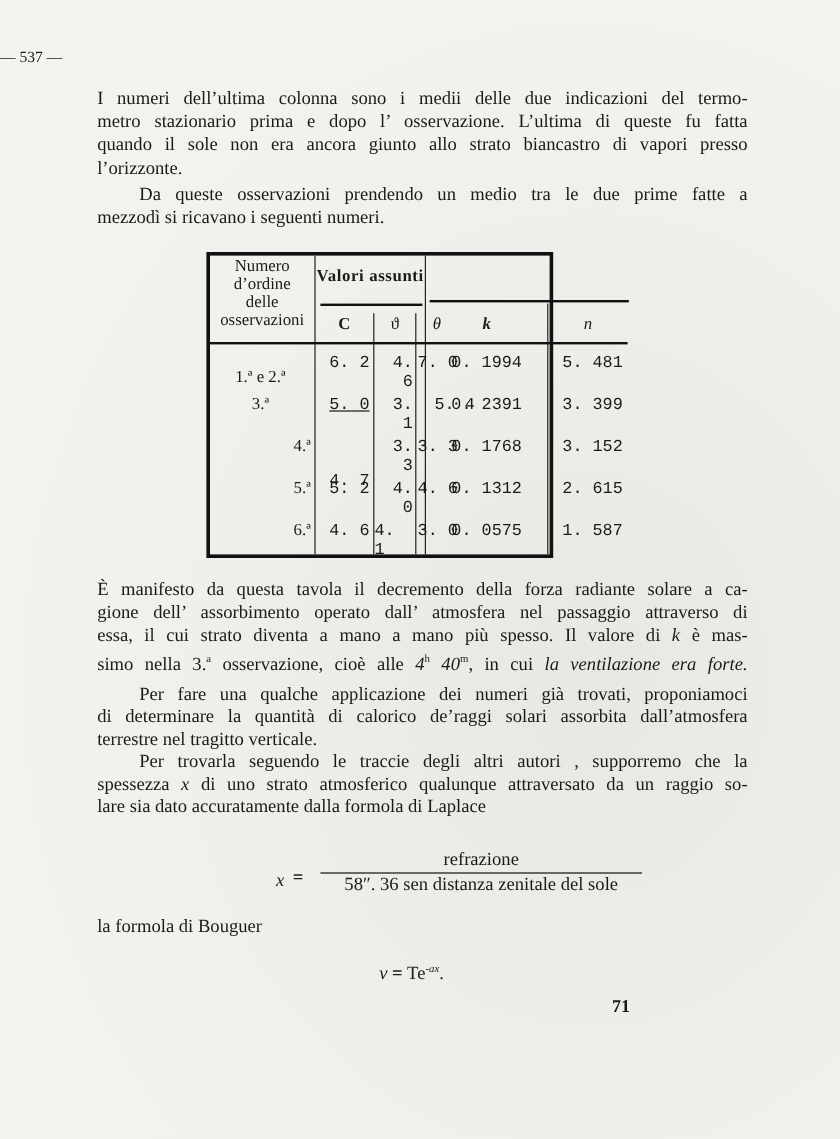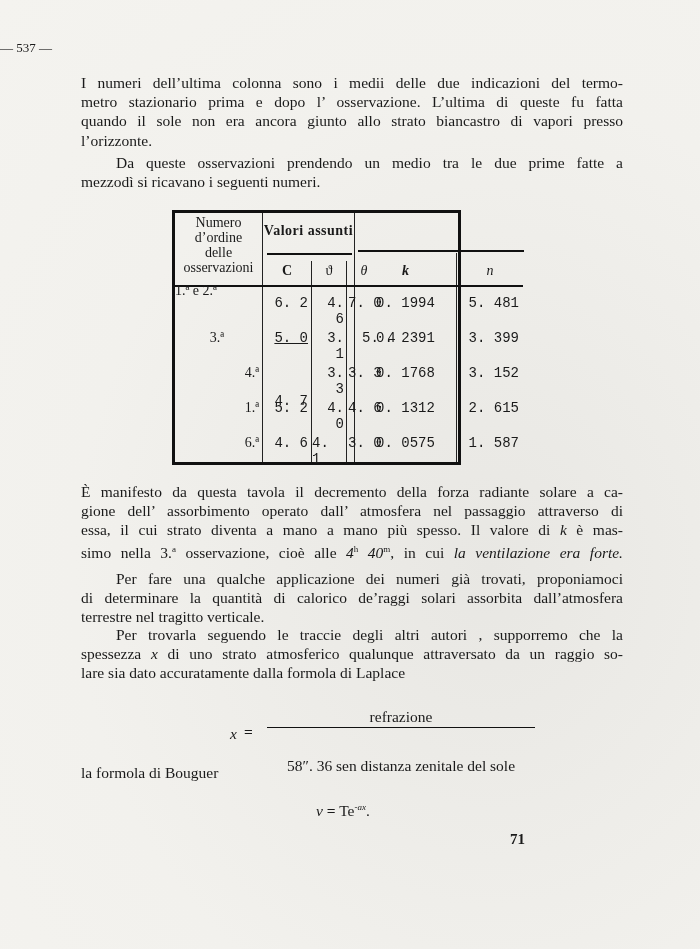--- a/index.html
+++ b/index.html
@@ -67,39 +67,39 @@
       <div>osservazioni</div>
     </div>
     <div class="cell" style="left:88px; top:10px; width:91px; font-weight:bold; letter-spacing:0.5px;">Valori assunti</div>
     <div class="cell" style="left:88px; top:50px; width:48px; font-weight:bold;">C</div>
     <div class="cell" style="left:137px; top:50px; width:34px;">ϑ</div>
     <div class="cell" style="left:172px; top:50px; width:34px; font-style:italic;">θ</div>
     <div class="cell" style="left:180px; top:50px; width:101px; font-style:italic; font-weight:bold;">k</div>
     <div class="cell" style="left:282px; top:50px; width:66px; font-style:italic;">n</div>
 
     <div id="rows">
-        <div class="cell" style="left: 0px; top: 70px; width: 84px; text-align: left;">1.ª e 2.ª</div>
+        <div class="cell" style="left: 0px; top: 94px; width: 84px; text-align: center;">1.ª e 2.ª</div>
         <div class="cell num" style="left: 88px; top: 82px; width: 45px; text-align: right;">6. 2</div>
         <div class="cell num" style="left: 137px; top: 82px; width: 32px; text-align: right;">4. 6</div>
         <div class="cell num" style="left: 173px; top: 82px; width: 38px; text-align: left; direction: ltr;">7. 0</div>
         <div class="cell num" style="left: 180px; top: 82px; width: 101px; text-align: center;">0. 1994</div>
         <div class="cell num" style="left: 282px; top: 82px; width: 62px; text-align: right;">5. 481</div>
         <div class="cell" style="left: 0px; top: 117px; width: 84px; text-align: center;">3.ª</div>
         <div class="cell num" style="left: 88px; top: 117px; width: 45px; text-align: right; text-decoration: underline;">5. 0</div>
         <div class="cell num" style="left: 137px; top: 117px; width: 32px; text-align: right;">3. 1</div>
         <div class="cell num" style="left: 173px; top: 117px; width: 38px; text-align: left; direction: ltr; margin-left: 14px;">5. 4</div>
         <div class="cell num" style="left: 180px; top: 117px; width: 101px; text-align: center;">0. 2391</div>
         <div class="cell num" style="left: 282px; top: 117px; width: 62px; text-align: right;">3. 399</div>
         <div class="cell" style="left: 0px; top: 152px; width: 84px; text-align: right;">4.ª</div>
         <div class="cell num" style="left: 88px; top: 152px; width: 45px; text-align: right; margin-top: 28px;">4. 7</div>
         <div class="cell num" style="left: 137px; top: 152px; width: 32px; text-align: right;">3. 3</div>
         <div class="cell num" style="left: 173px; top: 152px; width: 38px; text-align: left; direction: ltr;">3. 3</div>
         <div class="cell num" style="left: 180px; top: 152px; width: 101px; text-align: center;">0. 1768</div>
         <div class="cell num" style="left: 282px; top: 152px; width: 62px; text-align: right;">3. 152</div>
-        <div class="cell" style="left: 0px; top: 187px; width: 84px; text-align: right;">1.ª</div>
+        <div class="cell" style="left: 0px; top: 187px; width: 84px; text-align: right;">5.ª</div>
         <div class="cell num" style="left: 88px; top: 187px; width: 45px; text-align: right;">5. 2</div>
         <div class="cell num" style="left: 137px; top: 187px; width: 32px; text-align: right;">4. 0</div>
         <div class="cell num" style="left: 173px; top: 187px; width: 38px; text-align: left; direction: ltr;">4. 6</div>
         <div class="cell num" style="left: 180px; top: 187px; width: 101px; text-align: center;">0. 1312</div>
         <div class="cell num" style="left: 282px; top: 187px; width: 62px; text-align: right;">2. 615</div>
         <div class="cell" style="left: 0px; top: 222px; width: 84px; text-align: right;">6.ª</div>
         <div class="cell num" style="left: 88px; top: 222px; width: 45px; text-align: right;">4. 6</div>
         <div class="cell num" style="left: 137px; top: 222px; width: 32px; text-align: left;">4. 1</div>
         <div class="cell num" style="left: 173px; top: 222px; width: 38px; text-align: left; direction: ltr;">3. 0</div>
         <div class="cell num" style="left: 180px; top: 222px; width: 101px; text-align: center;">0. 0575</div>
@@ -124,21 +124,21 @@
     <span class="ln indent">Per trovarla seguendo le traccie degli altri autori , supporremo che la</span>
     <span class="ln"><span>spessezza </span><i class="it">x</i><span> di uno strato atmosferico qualunque attraversato da un raggio so-</span></span>
     <span class="ln last">lare sia dato accuratamente dalla formola di Laplace</span>
   </div>
 
   <div class="formula" style="left:230px; top:714px;">
     <span style="position:absolute; left:0; top:11px; font-style:italic;">x</span>
     <span style="position:absolute; left:14px; top:9px; font-weight:bold;">=</span>
     <div style="position:absolute; left:37px; top:-6px; width:268px; text-align:center;">refrazione</div>
     <div style="position:absolute; left:37px; top:13px; width:268px; height:1px; background:#111;"></div>
-    <div style="position:absolute; left:37px; top:15px; width:268px; text-align:center; white-space:nowrap;margin-top:28px;">58″. 36 sen distanza zenitale del sole</div>
+    <div style="position:absolute; left:37px; top:15px; width:268px; text-align:center; white-space:nowrap;">58″. 36 sen distanza zenitale del sole</div>
   </div>
 
   <div class="para" style="top:763px;">
     <span class="ln last">la formola di Bouguer</span>
   </div>
 
   <div class="formula" style="left:316px; top:802px; white-space:nowrap;">
     <i>v</i>
     <b>=</b>
     <span>Te</span><sup style="font-style:italic;">-ax</sup><span>.</span>

